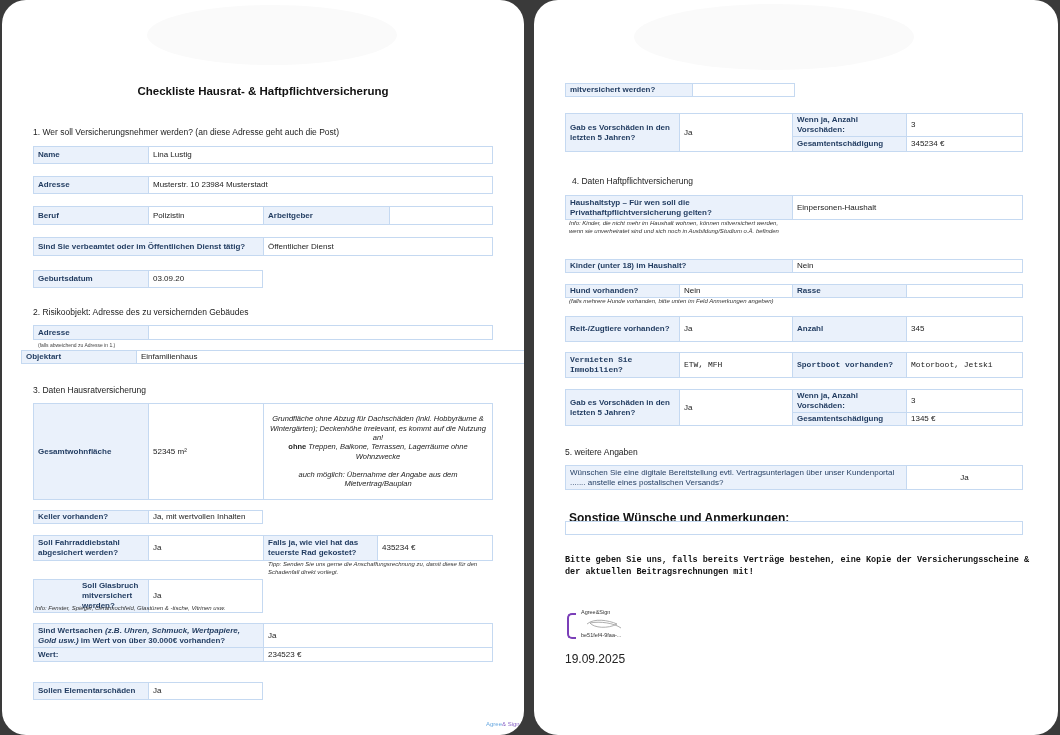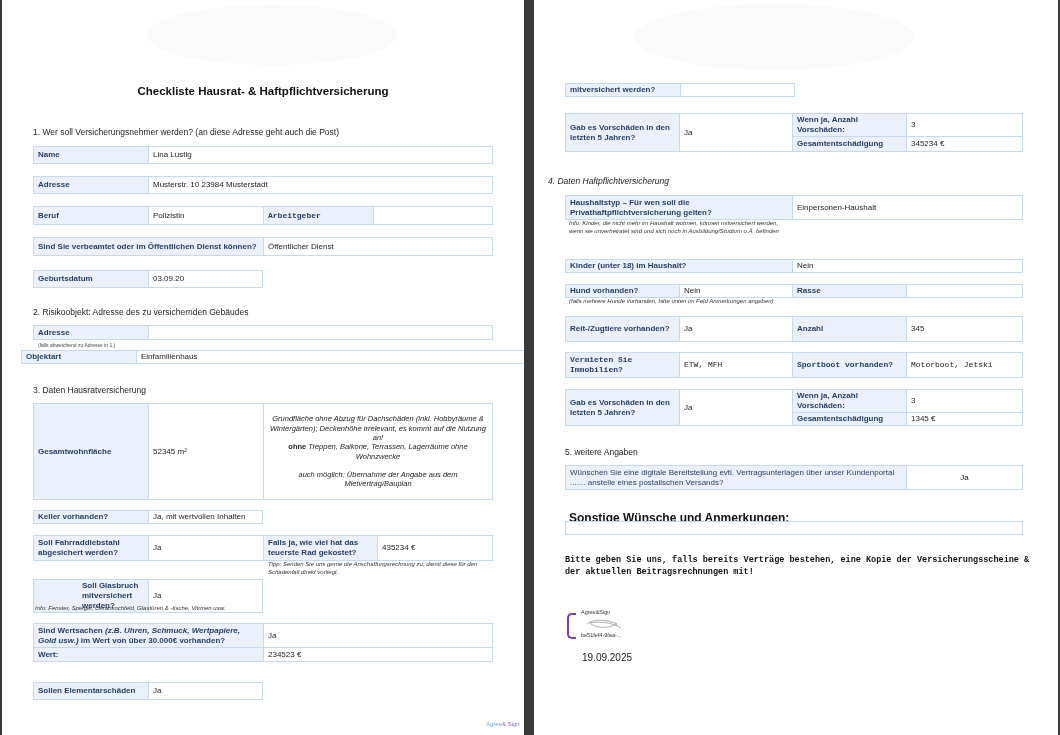--- a/index.html
+++ b/index.html
@@ -1,18 +1,18 @@
 <!DOCTYPE html>
 <html><head>
 <meta charset="utf-8">
 <style>
   * { box-sizing: border-box; margin: 0; padding: 0; }
   html, body { width: 1060px; height: 735px; overflow: hidden; }
   body { background: #3a3a3a; font-family: "Liberation Sans", "DejaVu Sans", sans-serif; color: #222; position: relative; }
-  .page { position: absolute; top: 0; background: #fff; height: 735px; overflow: hidden; }
+  .page { position: absolute; top: 0; background: #fff; height: 735px; overflow: hidden; border-radius: 24px; }
   #page1 { left: 2px; width: 522px; }
   #page2 { left: 534px; width: 524px; }
   .abs { position: absolute; }
   .logo-blur { position: absolute; border-radius: 50%; background: #fafafa; }
   .title { font-weight: bold; font-size: 11.5px; color: #111; text-align: center; width: 100%; }
   .section { font-size: 8.5px; color: #222; }
   table.f { position: absolute; border-collapse: collapse; font-size: 8px; }
   table.f td { border: 1.5px solid #c5d9f1; padding: 1px 4px; vertical-align: middle; line-height: 1.25; }
   td.lab { background: #eaf1fb; color: #1f3a5f; font-weight: bold; }
   td.val { background: #fff; color: #222; }
@@ -50,30 +50,30 @@
     <td class="val">Musterstr. 10 23984 Musterstadt</td>
         </tr>
       </tbody>
     </table>
 
   <table class="f" style="left:31px;top:206px;width:460px;">
       <tbody>
         <tr style="height:18px;">
     <td class="lab" style="width:115px;">Beruf</td>
     <td class="val" style="width:115px;">Polizistin</td>
-    <td class="lab" style="width:110px;font-family:Liberation Mono, monospace;">Arbeitgeber</td>
+    <td class="lab" style="width:126px;">Arbeitgeber</td>
     <td class="val"></td>
         </tr>
       </tbody>
     </table>
 
   <table class="f" style="left:31px;top:237px;width:460px;">
       <tbody>
         <tr style="height:18px;">
-    <td class="lab" style="width:230px;">Sind Sie verbeamtet oder im Öffentlichen Dienst können?</td>
+    <td class="lab" style="width:230px;">Sind Sie verbeamtet oder im Öffentlichen Dienst tätig?</td>
     <td class="val">Öffentlicher Dienst</td>
         </tr>
       </tbody>
     </table>
 
   <table class="f" style="left:31px;top:270px;width:230px;">
       <tbody>
         <tr style="height:17px;">
     <td class="lab" style="width:115px;">Geburtsdatum</td>
     <td class="val">03.09.20</td>
@@ -170,42 +170,42 @@
 
   <div class="brand" style="left:484px;top:721px;"><span class="a">Agree</span><span class="b">&amp; Sign</span></div>
 </div>
 
 <div class="page" id="page2">
   <div class="logo-blur" style="left:100px;top:4px;width:280px;height:66px;"></div>
 
   <table class="f" style="left:31px;top:83px;width:230px;">
       <tbody>
         <tr style="height:12px;">
-    <td class="lab" style="width:115px;">mitversichert werden?</td>
+    <td class="lab" style="width:127px;">mitversichert werden?</td>
     <td class="val"></td>
         </tr>
       </tbody>
     </table>
 
   <table class="f" style="left:31px;top:113px;width:458px;">
     <tbody>
         <tr style="height:23px;">
       <td class="lab" rowspan="2" style="width:114px;">Gab es Vorschäden in den letzten 5 Jahren?</td>
       <td class="val" rowspan="2" style="width:113px;">Ja</td>
       <td class="lab" style="width:114px;">Wenn ja, Anzahl Vorschäden:</td>
       <td class="val">3</td>
         </tr>
     <tr style="height:15px;">
       <td class="lab">Gesamtentschädigung</td>
       <td class="val">345234 €</td>
         </tr>
   </tbody>
     </table>
 
-  <div class="abs section" style="left:14px;top:176px;font-style:italic;">4. Daten Haftpflichtversicherung</div>
+  <div class="abs section" style="left:38px;top:176px;">4. Daten Haftpflichtversicherung</div>
   <table class="f" style="left:31px;top:195px;width:458px;">
       <tbody>
         <tr style="height:24px;margin-left:12px;">
     <td class="lab" style="width:227px;">Haushaltstyp – Für wen soll die Privathaftpflichtversicherung gelten?</td>
     <td class="val">Einpersonen-Haushalt</td>
         </tr>
       </tbody>
     </table>
   <div class="note" style="left:35px;top:220px;width:225px;">Info: Kinder, die nicht mehr im Haushalt wohnen, können mitversichert werden, wenn sie unverheiratet sind und sich noch in Ausbildung/Studium o.Ä. befinden</div>
 
@@ -287,14 +287,14 @@
     </table>
 
   <div class="bold-msg" style="left:31px;top:554px;width:470px;font-family:Liberation Mono, monospace;">Bitte geben Sie uns, falls bereits Verträge bestehen, eine Kopie der Versicherungsscheine &amp; der aktuellen Beitragsrechnungen mit!</div>
 
   <div class="sig-bracket" style="left:33px;top:613px;"></div>
   <div class="sig-text" style="left:47px;top:609px;">Agree&amp;Sign</div>
   <svg class="abs" style="left:50px;top:618px;" width="40" height="13">
     <path d="M3 6 C10 0, 24 2, 33 6 C24 11, 10 10, 6 5 C16 3, 30 5, 37 10" fill="none" stroke="#999" stroke-width="0.8"></path>
   </svg>
   <div class="sig-text" style="left:47px;top:632px;">be51fef4-9faa-...</div>
-  <div class="abs" style="left:48px;top:652px;font-size:10px;color:#222;">19.09.2025</div>
+  <div class="abs" style="left:31px;top:652px;font-size:12px;color:#222;">19.09.2025</div>
 </div>
 
 </body></html>

